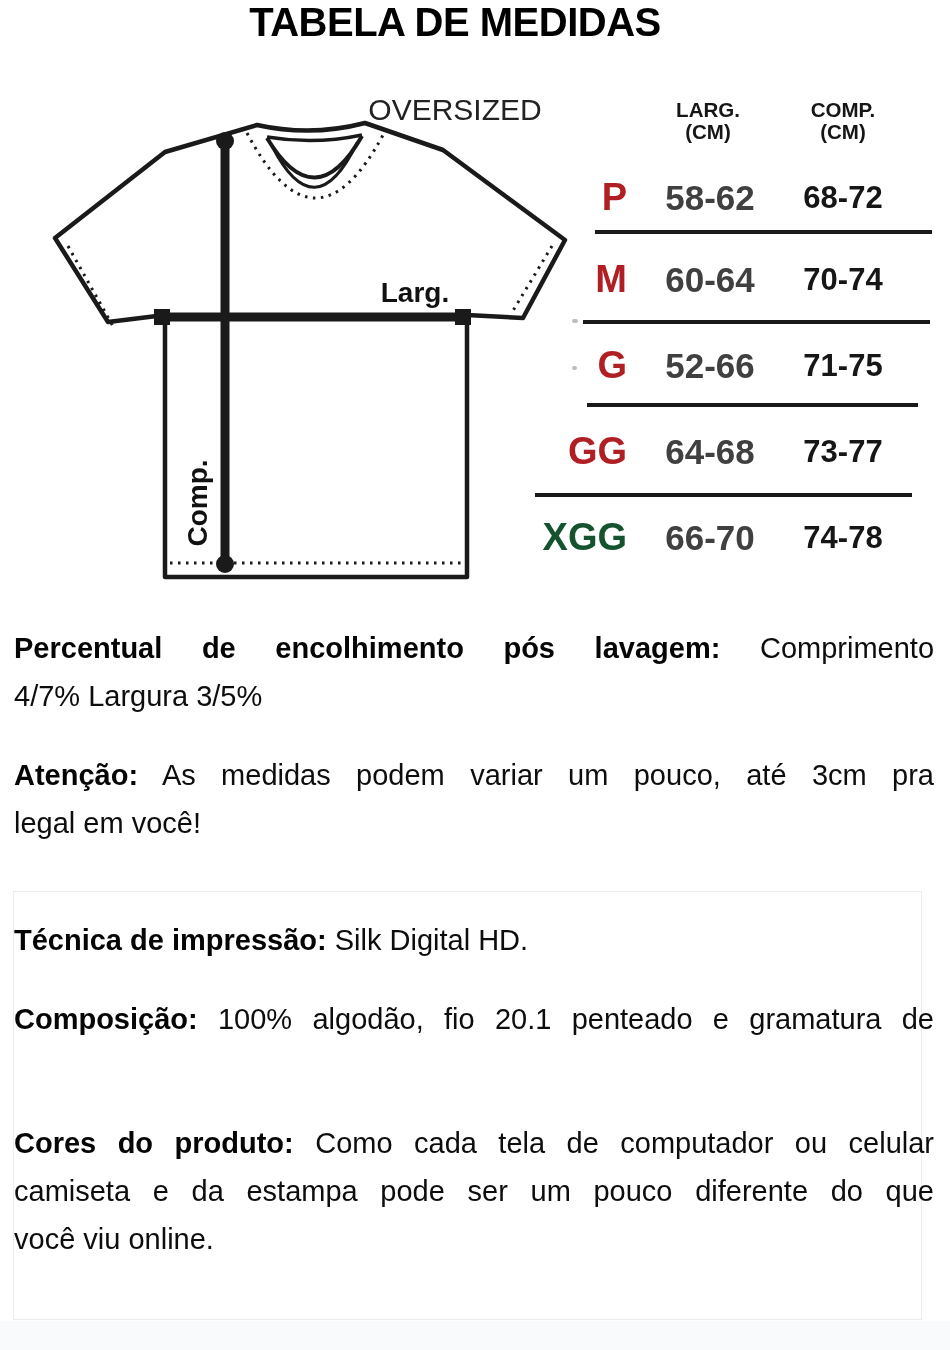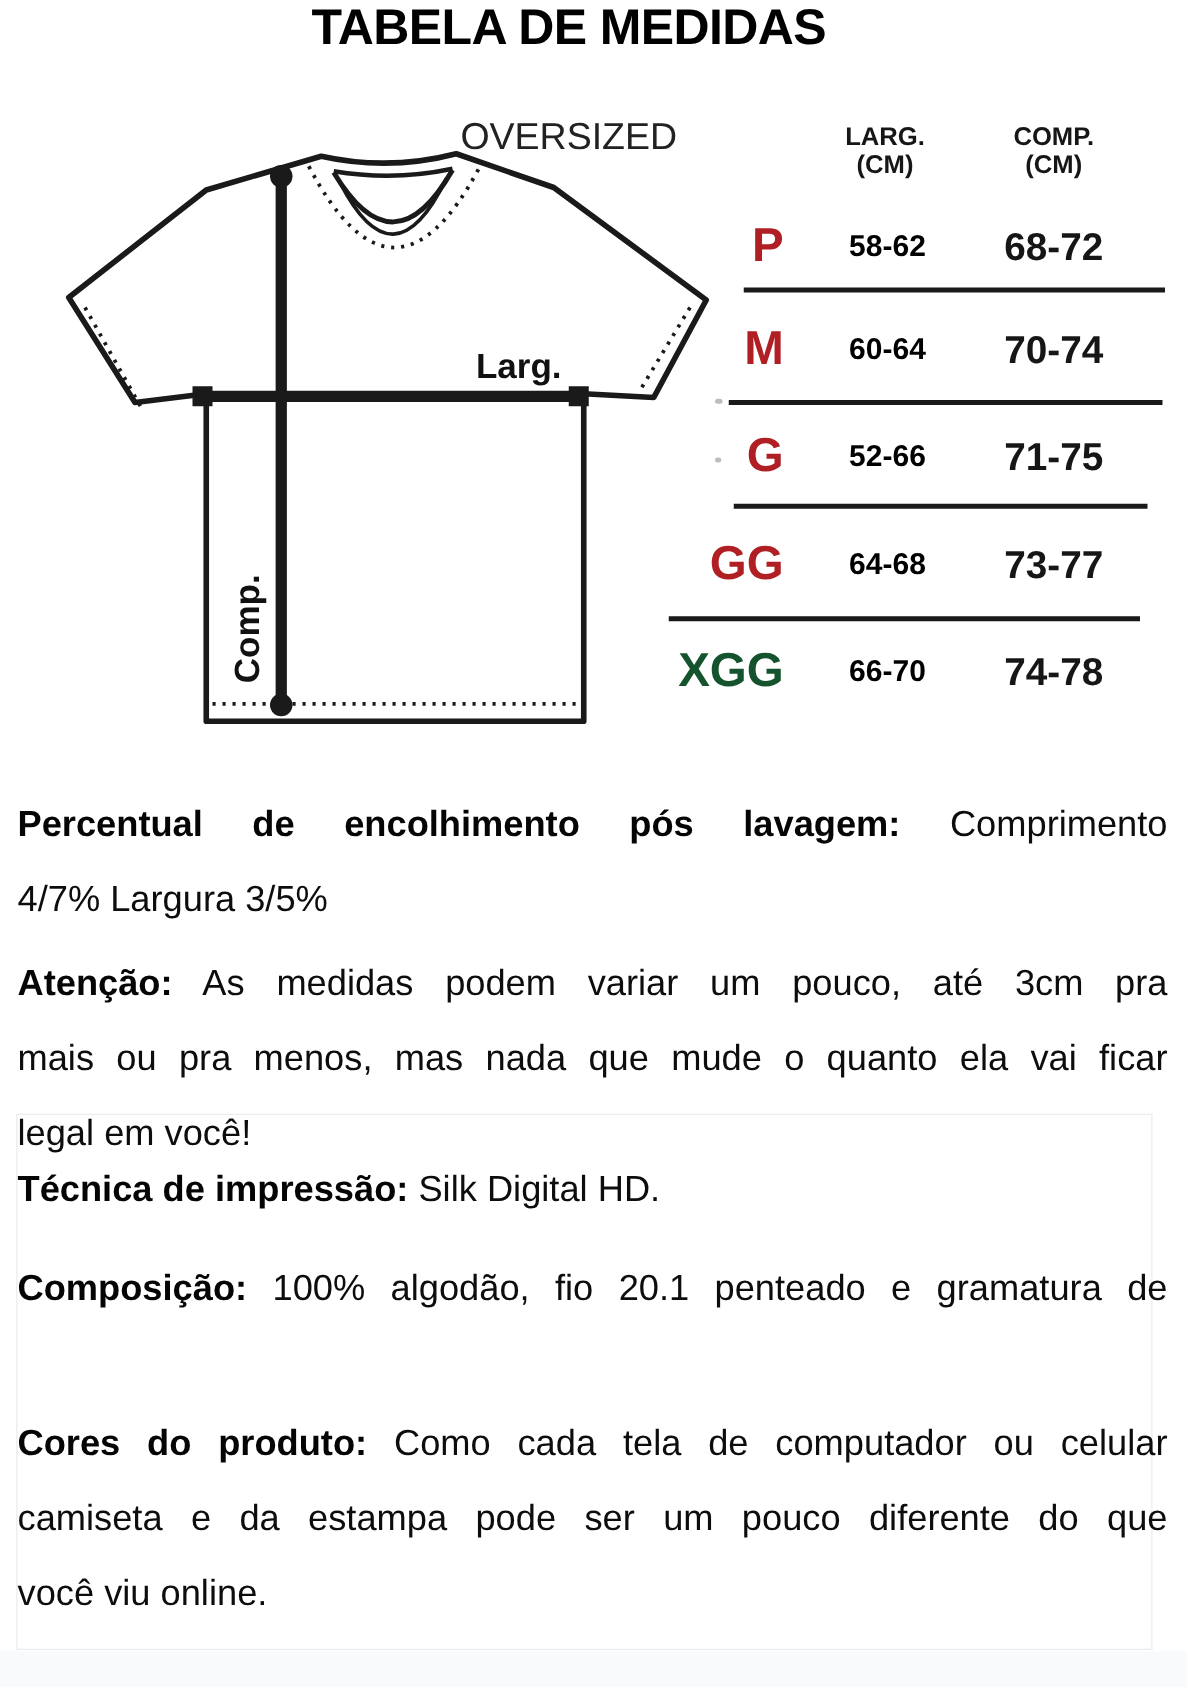--- a/index.html
+++ b/index.html
@@ -24,29 +24,29 @@
     font-size:20.5px;font-weight:700;line-height:22px;color:#161616;
   }
   .srow{
     left:535px;width:400px;height:55px;
     display:flex;align-items:center;
   }
   .srow .sz{
     width:92px;text-align:right;
     font-size:38px;font-weight:700;
   }
-  .srow .v1{margin-left:23px;width:120px;text-align:center;font-size:24px;font-weight:700;color:#000000;}
+  .srow .v1{margin-left:23px;width:120px;text-align:center;font-size:35px;font-weight:700;color:#404040;}
   .srow .v2{margin-left:13px;width:120px;text-align:center;font-size:31px;font-weight:700;color:#161616;}
   .sep{height:4px;background:#1a1a1a;}
   .speck{background:#bdbdbd;border-radius:2px;}
   
   .para{
     left:14px;width:920px;font-size:29px;line-height:48px;color:#0d0d0d;
   }
-  .para .jline{display:block;text-align:justify;text-align-last:justify;margin-top:12px;}
+  .para .jline{display:block;text-align:justify;text-align-last:justify;}
   .para .jline.last{text-align-last:left;}
   .para b{font-weight:700;color:#050505;}
   .info-box{
     left:13px;top:891px;width:909px;height:429px;
     border:1.5px solid #ececec;box-sizing:border-box;background:transparent;
   }
   .footer-strip{
     left:0;top:1321px;width:950px;height:29px;background:#f9fafc;
   }
   svg text{font-family:"Liberation Sans","DejaVu Sans",sans-serif;}
@@ -128,21 +128,20 @@
 <div class="abs speck" style="left:572px;top:319px;width:6px;height:4px;"></div>
 <div class="abs speck" style="left:572px;top:366px;width:5px;height:4px;"></div>
 
 <div class="abs para" style="top:624px;">
   <span class="jline"><b>Percentual de encolhimento pós lavagem:</b> <span>Comprimento</span></span>
   <span class="jline last">4/7% Largura 3/5%</span>
 </div>
 
 <div class="abs para" style="top:751px;">
   <span class="jline"><b>Atenção:</b> <span>As medidas podem variar um pouco, até 3cm pra</span></span>
-  <span class="jline">mais ou pra menos, mas nada que mude o quanto ela vai ficar</span>
   <span class="jline last">legal em você!</span>
 </div>
 
 <div class="abs info-box"></div>
 
 <div class="abs para" style="top:916px;">
   <span class="jline last"><b>Técnica de impressão:</b> <span>Silk Digital HD.</span></span>
 </div>
 
 <div class="abs para" style="top:995px;">

